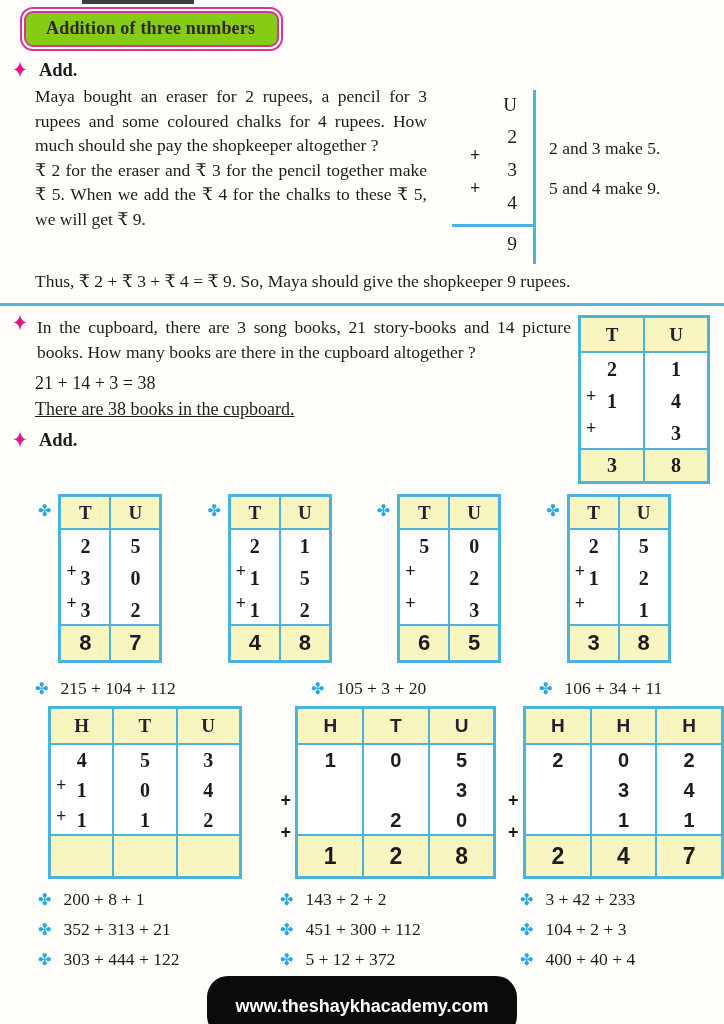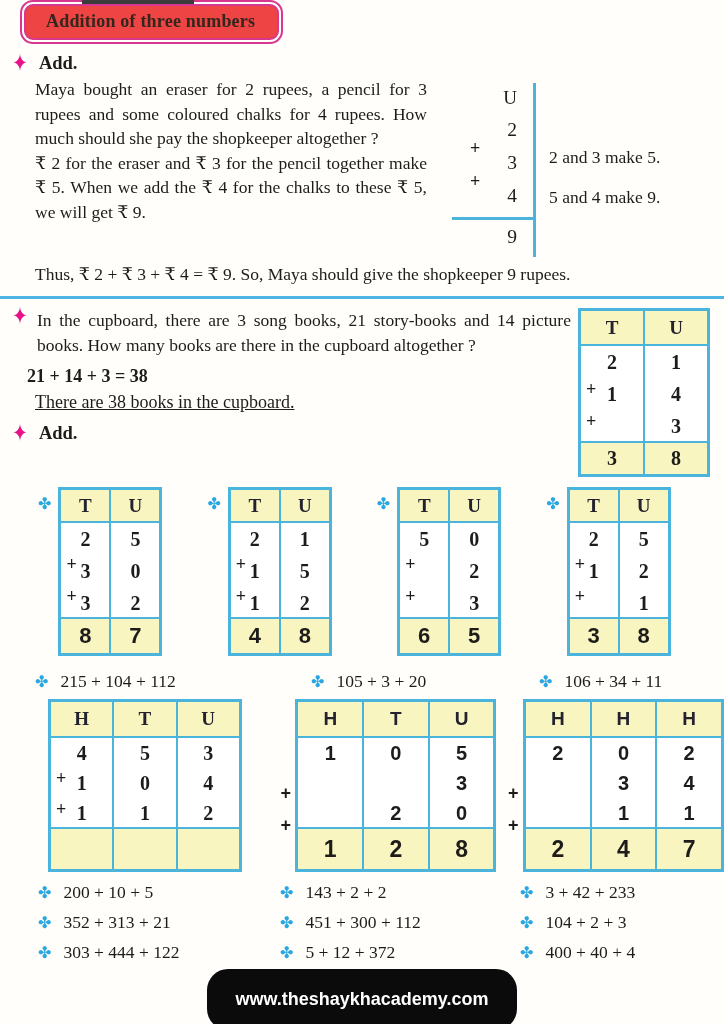--- a/index.html
+++ b/index.html
@@ -6,22 +6,22 @@
   .page {
     position:relative; width:724px; height:1024px; margin:0 auto;
     background:#fffefa; overflow:hidden;
     font-family:"Liberation Serif","DejaVu Serif","DejaVu Sans",serif;
     color:#1d1c1a;
   }
   .scan-artifact { position:absolute; left:82px; top:0; width:112px; height:4px; background:#3c3c3c; }
 
   
   .banner {
-    display:inline-block; margin:4px 0 0 24px; padding:5px 22px 6px 20px;
-    background:#ef4444; border:2px solid #d9368f; border-radius:9px;
+    display:inline-block; margin:11px 0 0 24px; padding:5px 22px 6px 20px;
+    background:#84cc16; border:2px solid #d9368f; border-radius:9px;
     outline:2px solid #d9368f; outline-offset:2px;
     font-weight:bold; font-size:18px; color:#33261c; letter-spacing:.2px;
   }
 
   
   .heading { display:flex; align-items:baseline; gap:11px; margin:11px 0 0 12px;
              font-weight:bold; font-size:18.5px; }
   .pink-bullet { color:#e8118a; font-size:19px; transform:scaleY(1.25); display:inline-block; }
   .blue-bullet { color:#2aa7e0; font-size:16px; line-height:1; }
 
@@ -33,31 +33,31 @@
   .thus-line { margin:7px 0 0 35px; font-size:17.5px; }
 
   .fig-wrap { display:flex; margin:6px 0 0 33px; }
   .fig-col { position:relative; width:73px; border-right:3px solid #4ab4dc; padding-bottom:4px; }
   .fig-head { height:30px; text-align:right; padding-right:16px; font-size:19px; line-height:30px; }
   .fig-row { position:relative; height:33px; text-align:right; padding-right:16px;
              font-size:19.5px; line-height:33px; }
   .fig-plus { position:absolute; left:10px; top:-14px; font-size:18px; font-weight:bold; }
   .fig-sum-line { border-top:3px solid #4ab4dc; margin:5px 0 0 -8px; }
   .fig-notes { margin-left:13px; font-size:17.5px; }
-  .fig-note1 { margin-top:64px; }
+  .fig-note1 { margin-top:48px; }
   .fig-note2 { margin-top:19px; }
 
   .divider { height:3px; background:#4fb6e3; margin-top:11px; }
 
   
   .s2 { display:flex; margin:9px 0 0 12px; }
   .s2-left { width:560px; }
   .bullet-para { display:flex; gap:9px; }
   .bullet-para .para { width:534px; }
-  .s2-eq { font-weight:bold; font-size:18px; margin:9px 0 0 15px; }
+  .s2-eq { font-weight:normal; font-size:18px; margin:9px 0 0 23px; }
   .s2-ans { font-size:18px; margin:5px 0 0 23px;text-decoration:underline; }
   .s2 .heading { margin-left:0; margin-top:8px; }
 
   
   .tbl { display:grid; border:2.5px solid #4ab4dc; background:#fff; }
   .tbl > div { border:1.3px solid #4ab4dc; box-sizing:border-box; }
   .hc { background:#f9f5c0; display:flex; align-items:center; justify-content:center;
         font-weight:bold; font-size:19px; color:#23222e; }
   .rc { background:#f9f5c0; display:flex; align-items:center; justify-content:center;
         font-weight:bold; }
@@ -394,21 +394,21 @@
         <div class="rc">4</div>
         <div class="rc">7</div>
       </div>
     </div>
   </div>
 
   
   <div class="ex-grid">
     <div class="ex-item">
       <span class="blue-bullet">✤</span>
-      <span>200 + 10 + 5</span>
+      <span>200 + 8 + 1</span>
     </div>
     <div class="ex-item">
       <span class="blue-bullet">✤</span>
       <span>143 + 2 + 2</span>
     </div>
     <div class="ex-item">
       <span class="blue-bullet">✤</span>
       <span>3 + 42 + 233</span>
     </div>
     <div class="ex-item">

